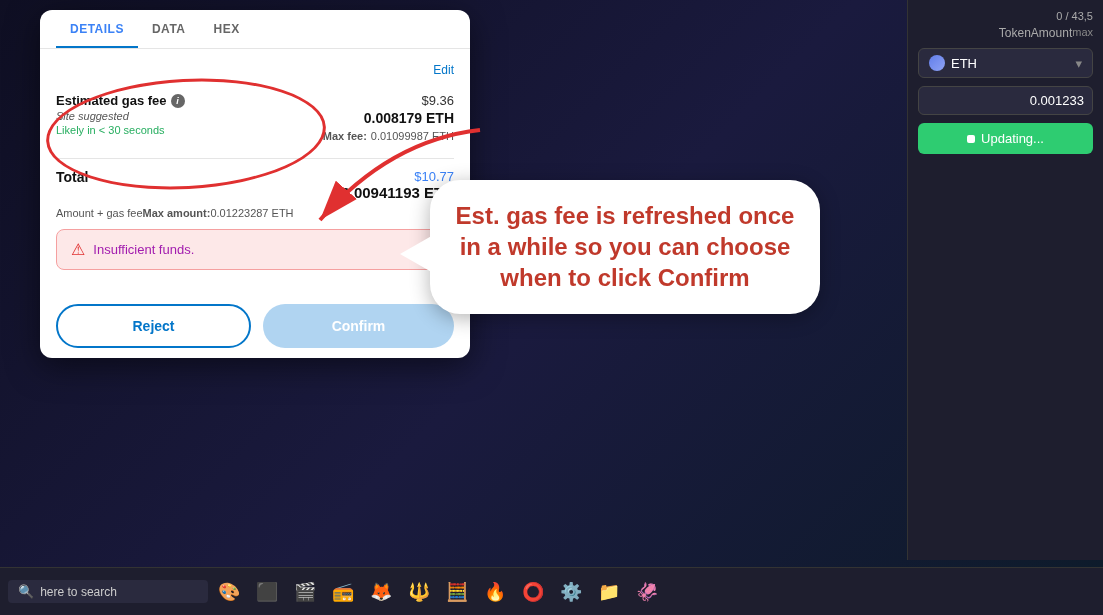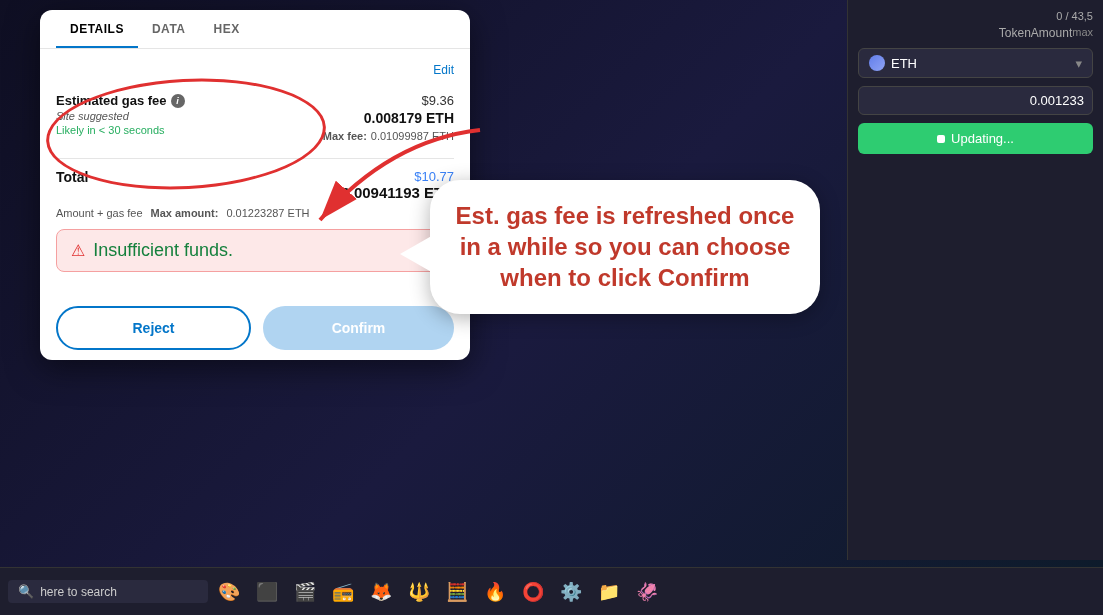--- a/index.html
+++ b/index.html
@@ -17,21 +17,21 @@
       position: absolute;
       top: 0; left: 0;
       width: 100%; height: 100%;
       background: linear-gradient(135deg, #0f0f23 0%, #1a1a3e 50%, #0d1b2a 100%);
     }
 
     
     .right-panel {
       position: absolute;
       top: 0; right: 0;
-      width: 256px;
+      width: 196px;
       height: 560px;
       background: #1e1e2e;
       border-left: 1px solid #333;
       padding: 10px;
     }
 
     .right-panel-header {
       display: flex;
       justify-content: flex-end;
       margin-bottom: 8px;
@@ -127,21 +127,21 @@
       font-size: 12px;
       font-weight: 600;
       color: #666;
       cursor: pointer;
       border-bottom: 2px solid transparent;
       text-transform: uppercase;
       letter-spacing: 0.5px;
     }
 
     .tab.active {
-      color: #000000;
+      color: #3b82f6;
       border-bottom-color: #0376c9;
     }
 
     .popup-body {
       padding: 14px 16px;
     }
 
     .edit-link {
       text-align: right;
       color: #0376c9;
@@ -275,21 +275,21 @@
     }
 
     .total-eth {
       font-weight: 700;
       font-size: 15px;
       color: #111;
     }
 
     .amount-gas-row {
       display: flex;
-      gap: 8px;
+      gap: 0;
       font-size: 11px;
       color: #555;
     }
 
     .max-amount-label {
       font-weight: 700;
     }
 
     
     .insufficient-funds {
@@ -302,22 +302,22 @@
       gap: 8px;
       margin: 10px 0;
     }
 
     .warning-icon {
       color: #e03030;
       font-size: 16px;
     }
 
     .insufficient-text {
-      font-size: 18px;
-      color: #15803d;
+      font-size: 13px;
+      color: #a21caf;
     }
 
     
     .action-buttons {
       display: flex;
       gap: 12px;
       padding: 10px 16px;
     }
 
     .reject-btn {

